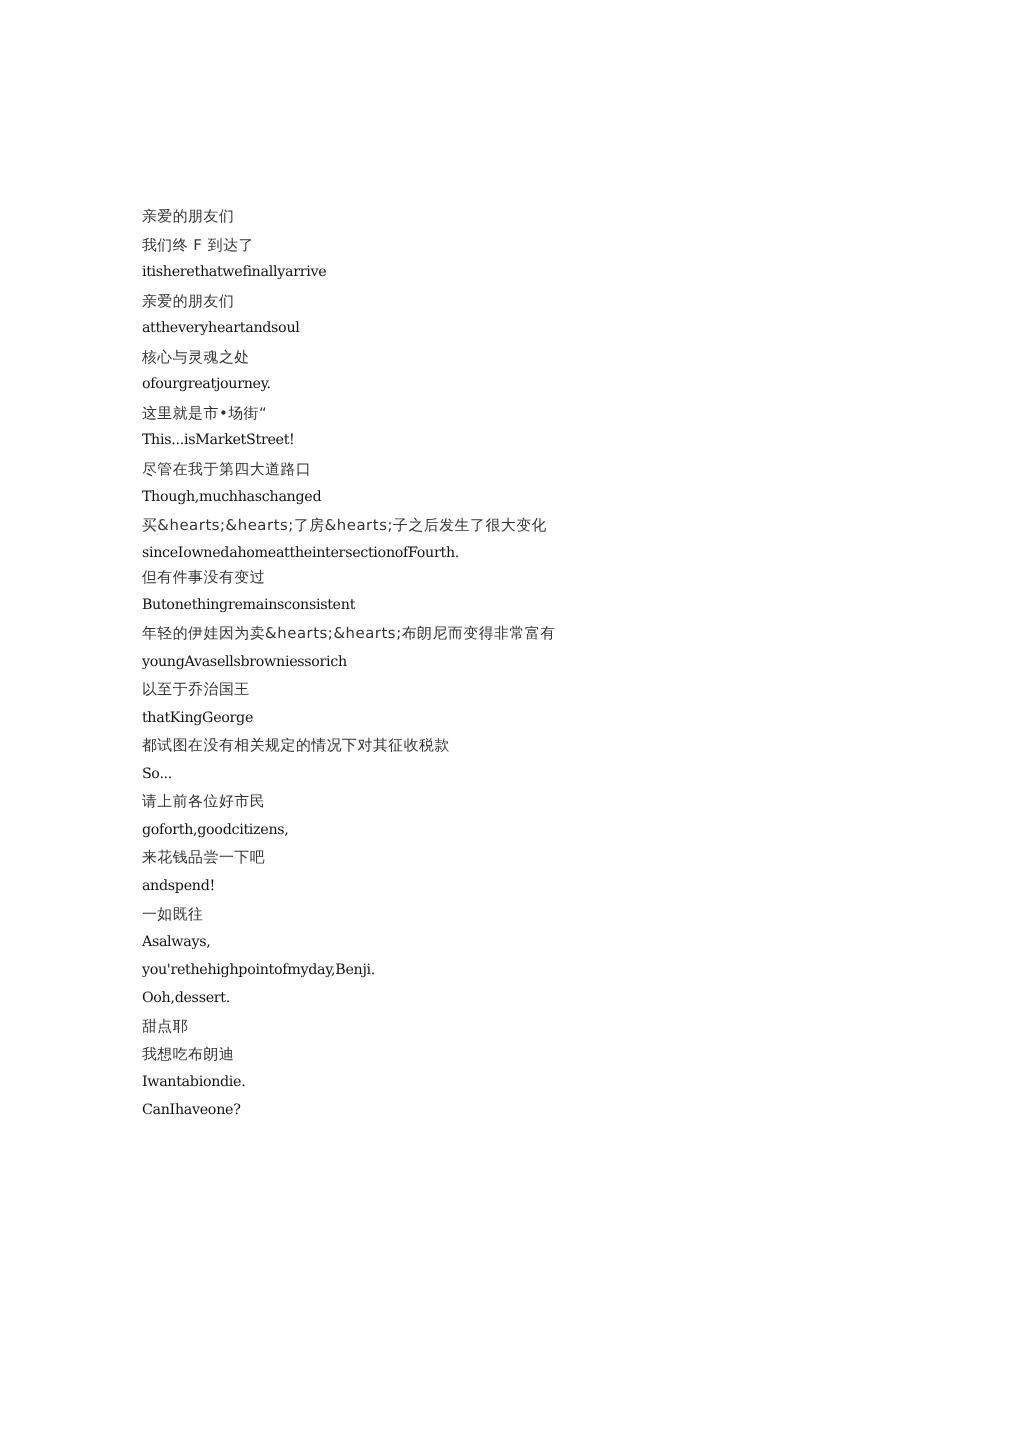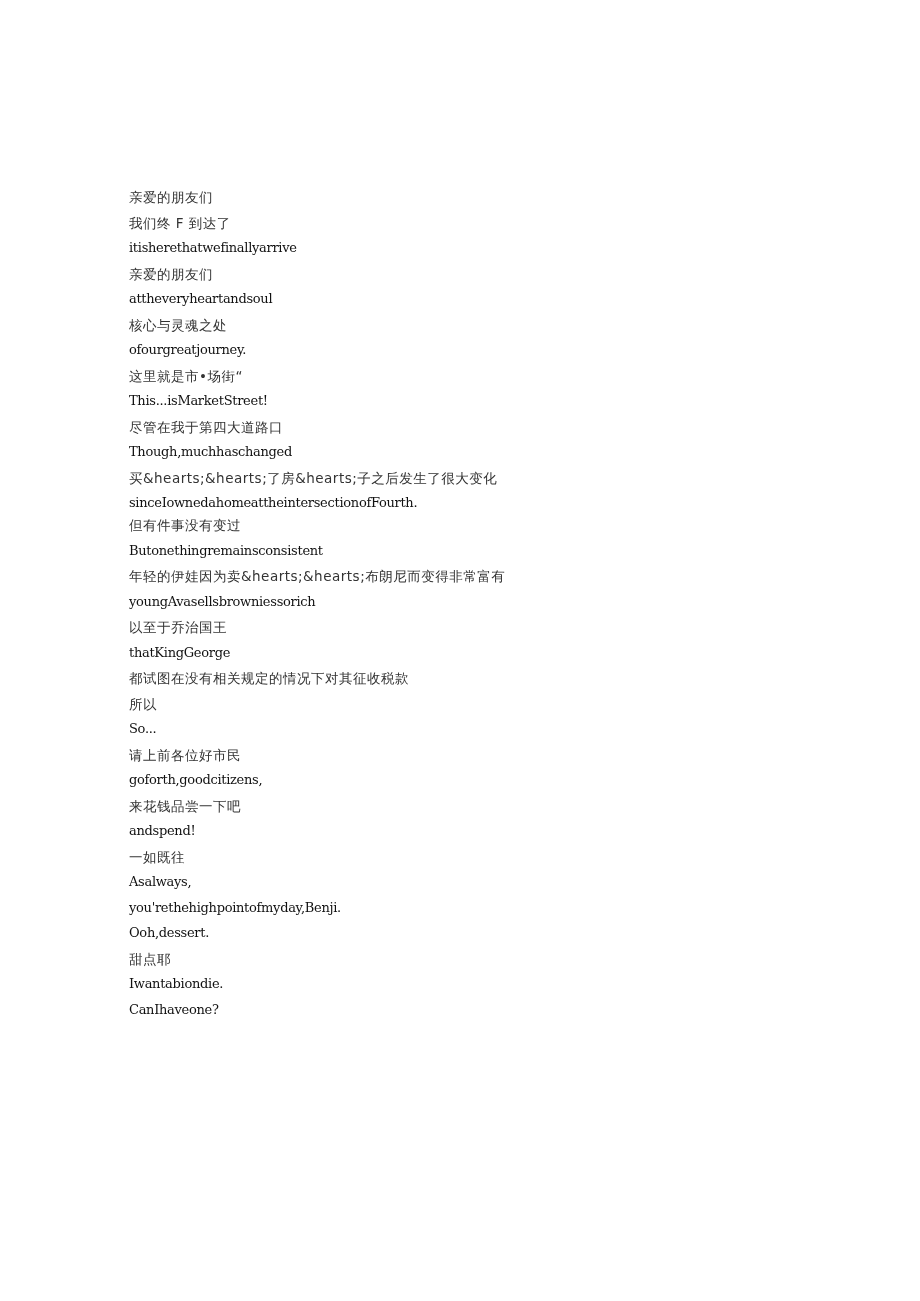--- a/index.html
+++ b/index.html
@@ -55,26 +55,26 @@
   <div class="line en">Though,muchhaschanged</div>
   <div class="line zh">买&amp;hearts;&amp;hearts;了房&amp;hearts;子之后发生了很大变化</div>
   <div class="line en" style="height:22px">sinceIownedahomeattheintersectionofFourth.</div>
   <div class="line zh">但有件事没有变过</div>
   <div class="line en">Butonethingremainsconsistent</div>
   <div class="line zh">年轻的伊娃因为卖&amp;hearts;&amp;hearts;布朗尼而变得非常富有</div>
   <div class="line en">youngAvasellsbrowniessorich</div>
   <div class="line zh">以至于乔治国王</div>
   <div class="line en">thatKingGeorge</div>
   <div class="line zh">都试图在没有相关规定的情况下对其征收税款</div>
-  <div class="line zh">所以</div>
   <div class="line en">So...</div>
   <div class="line zh">请上前各位好市民</div>
   <div class="line en">goforth,goodcitizens,</div>
   <div class="line zh">来花钱品尝一下吧</div>
   <div class="line en">andspend!</div>
   <div class="line zh">一如既往</div>
   <div class="line en">Asalways,</div>
   <div class="line en">you'rethehighpointofmyday,Benji.</div>
   <div class="line en">Ooh,dessert.</div>
   <div class="line zh">甜点耶</div>
+  <div class="line zh">我想吃布朗迪</div>
   <div class="line en">Iwantabiondie.</div>
   <div class="line en">CanIhaveone?</div>
 </div>
 
 </body></html>

